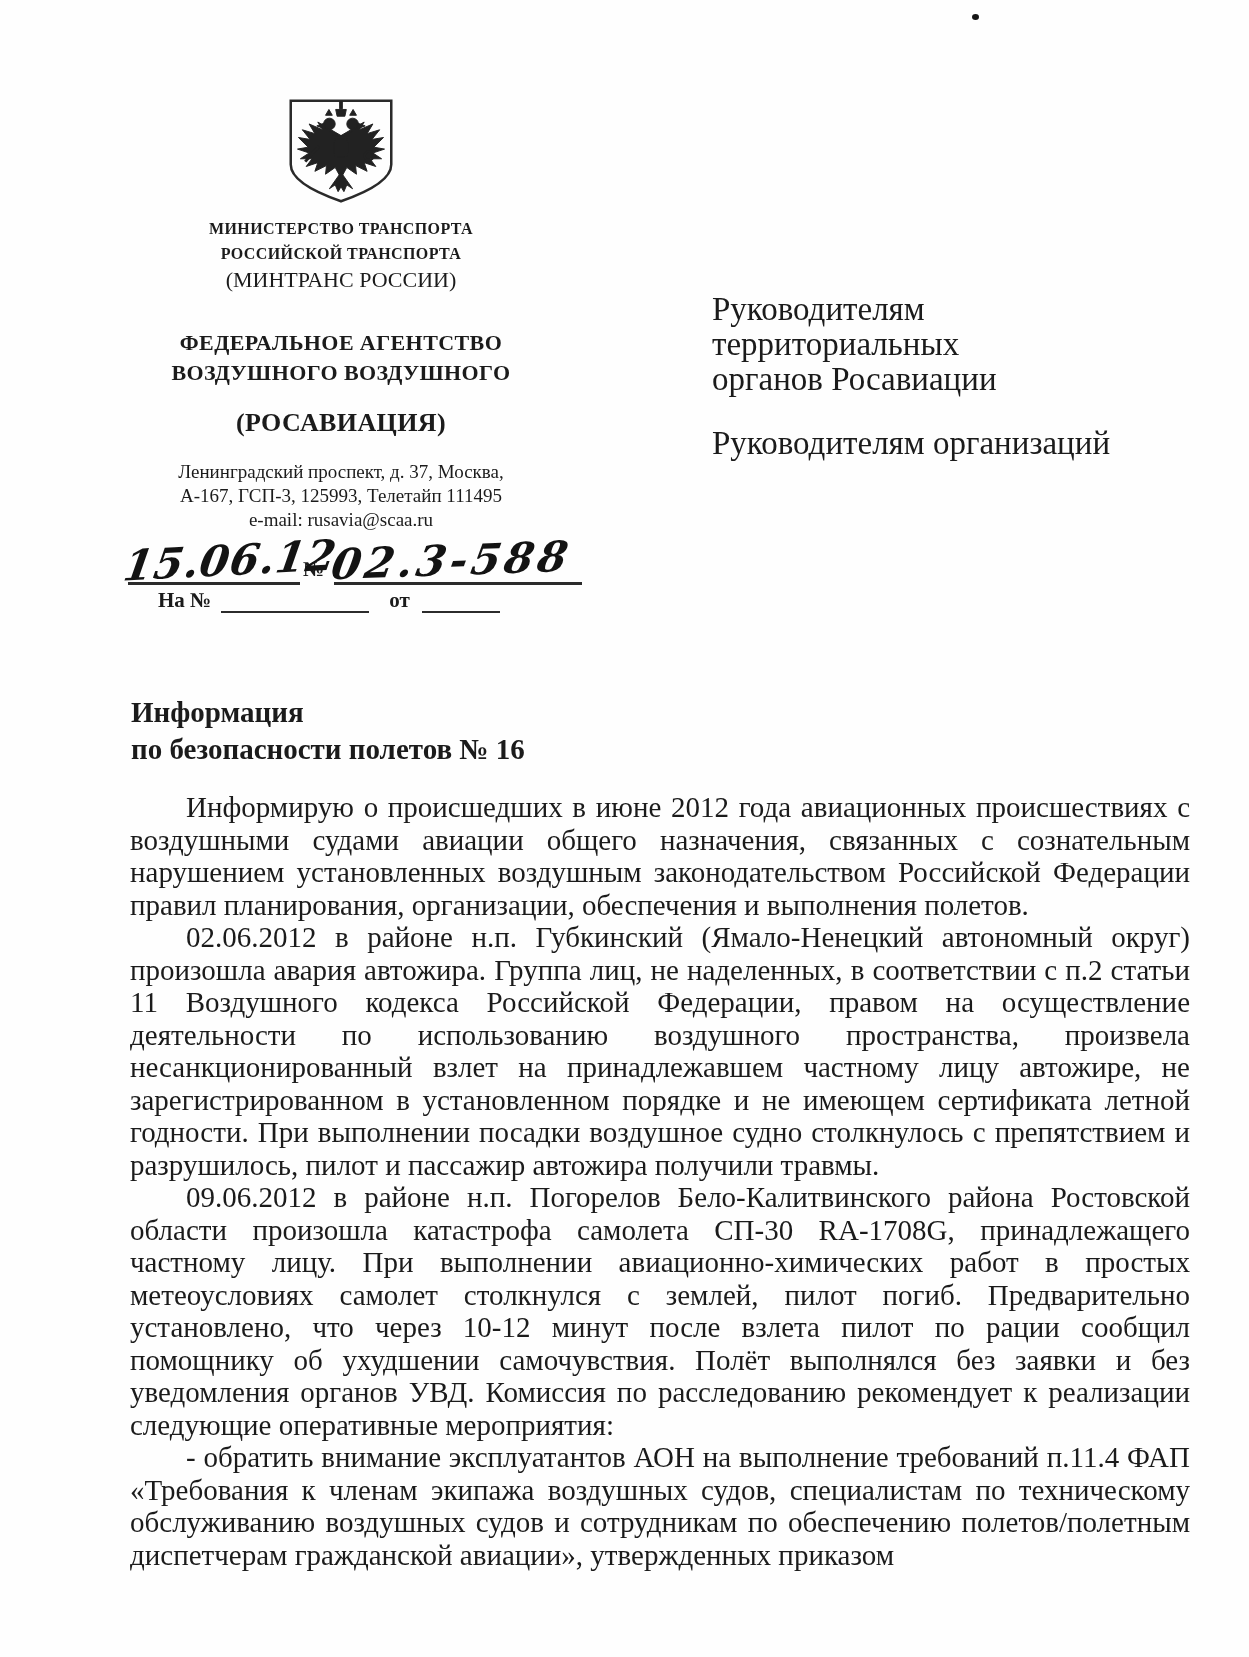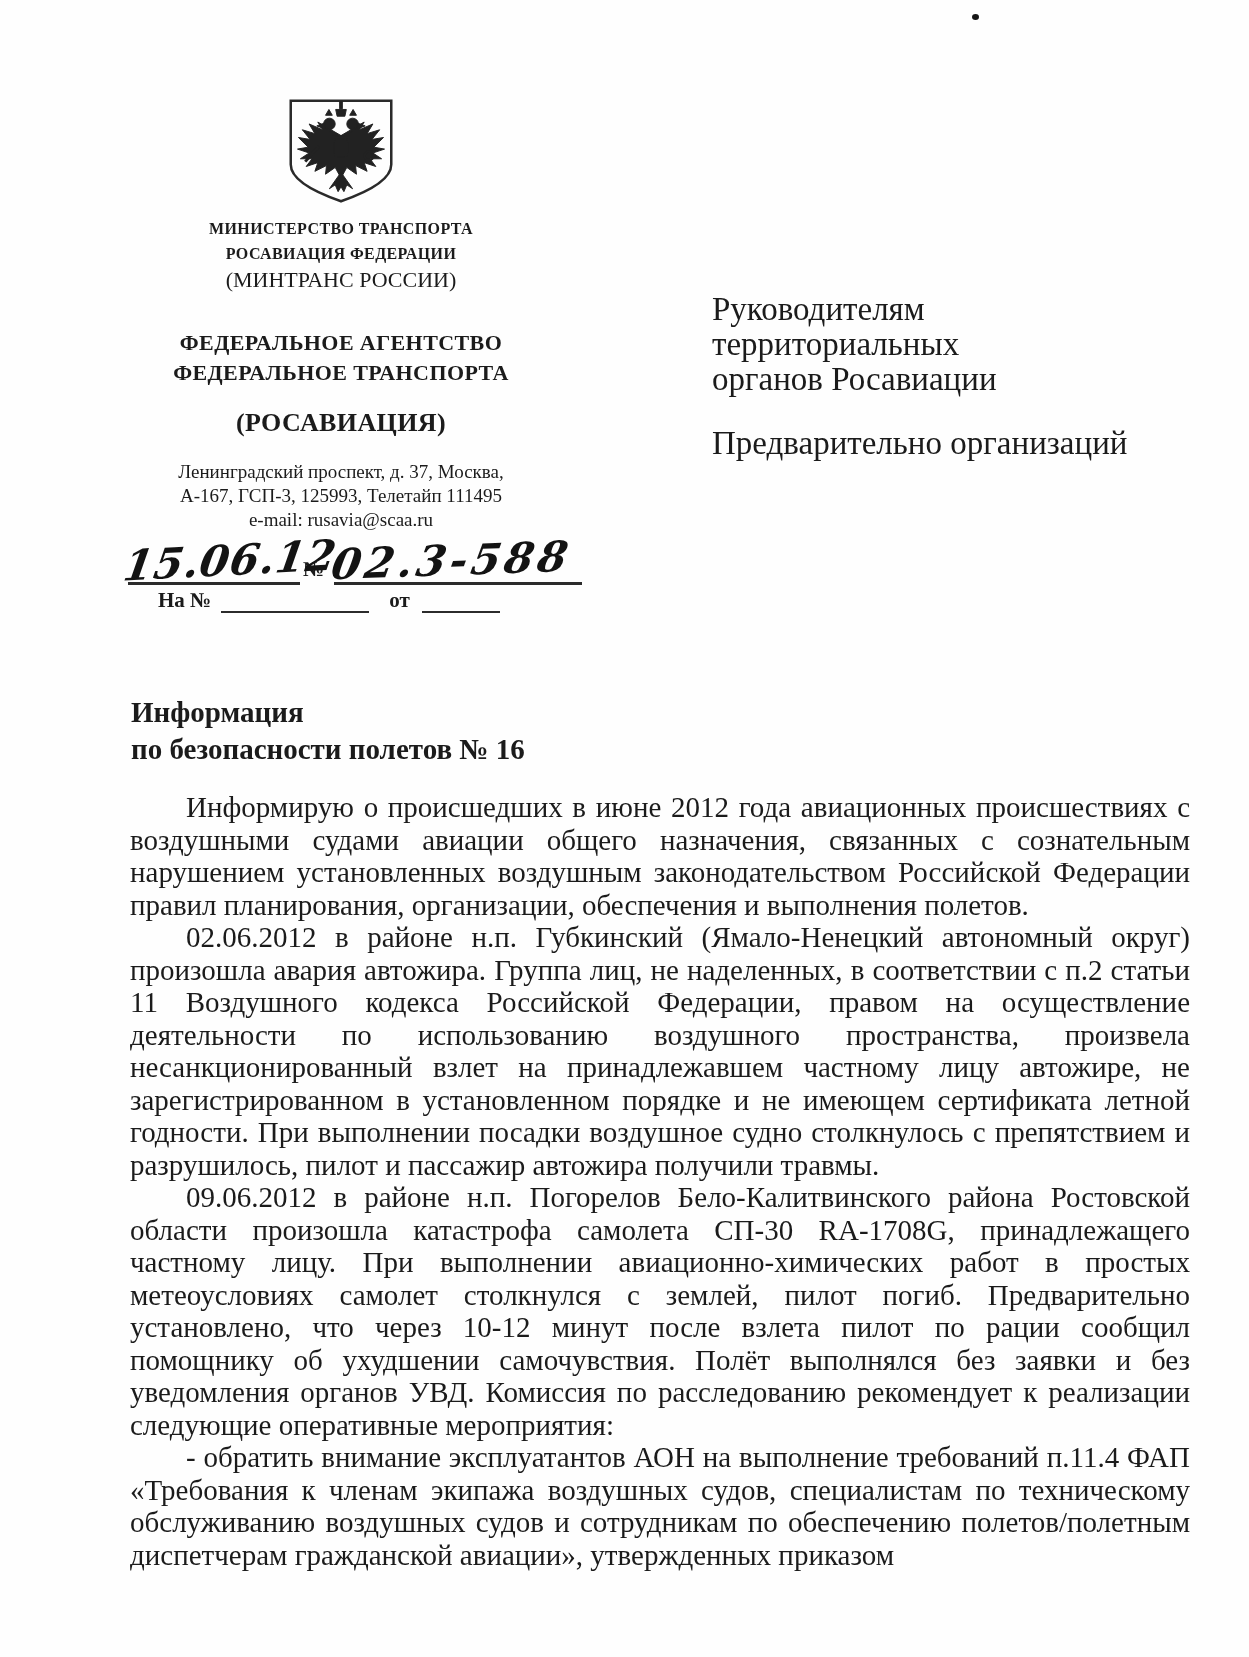--- a/index.html
+++ b/index.html
@@ -85,27 +85,27 @@
           <rect x="53" y="44" width="14" height="18" rx="3"></rect>
           <path d="M60,78 L48,95 L54,91 L57,98 L60,93 L63,98 L66,91 L72,95 Z"></path>
           <circle cx="89" cy="61" r="4.5" fill="none" stroke-width="2.4"></circle>
           <path d="M23,67 L37,51" fill="none" stroke-width="3"></path>
         </g>
       </svg>
     </div>
 
     <div class="ministry-block">
       <div class="ministry-line">МИНИСТЕРСТВО ТРАНСПОРТА</div>
-      <div class="ministry-line">РОСАВИАЦИЯ ФЕДЕРАЦИИ</div>
+      <div class="ministry-line">РОССИЙСКОЙ ТРАНСПОРТА</div>
       <div class="ministry-sub">(МИНТРАНС РОССИИ)</div>
     </div>
 
     <div class="agency-block">
       <div class="agency-line">ФЕДЕРАЛЬНОЕ АГЕНТСТВО</div>
-      <div class="agency-line">ФЕДЕРАЛЬНОЕ ТРАНСПОРТА</div>
+      <div class="agency-line">ВОЗДУШНОГО ВОЗДУШНОГО</div>
     </div>
 
     <div class="rosav-line">(РОСАВИАЦИЯ)</div>
 
     <div class="contacts-block">
       <div>Ленинградский проспект, д. 37, Москва,</div>
       <div>А-167, ГСП-3, 125993, Телетайп 111495</div>
       <div>e-mail: rusavia@scaa.ru</div>
     </div>
   </div>
@@ -121,21 +121,21 @@
   <div class="na-row">
     <span>На №</span><span class="na-seg na-seg-1"></span><span>от</span><span class="na-seg na-seg-2"></span>
   </div>
 
   <div class="addressees">
     <div>
       <div>Руководителям территориальных</div>
       <div>органов Росавиации</div>
     </div>
     <div class="addr-block-2">
-      <div>Предварительно организаций</div>
+      <div>Руководителям организаций</div>
     </div>
   </div>
 
   <div class="subject">
     <div>Информация</div>
     <div>по безопасности полетов № 16</div>
   </div>
 
   <div class="body-text">
     <p>Информирую о происшедших в июне 2012 года авиационных происшествиях с воздушными судами авиации общего назначения, связанных с сознательным нарушением установленных воздушным законодательством Российской Федерации правил планирования, организации, обеспечения и выполнения полетов.</p>

